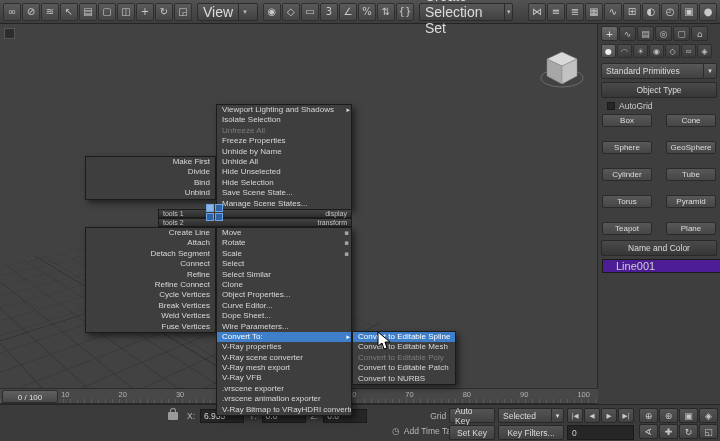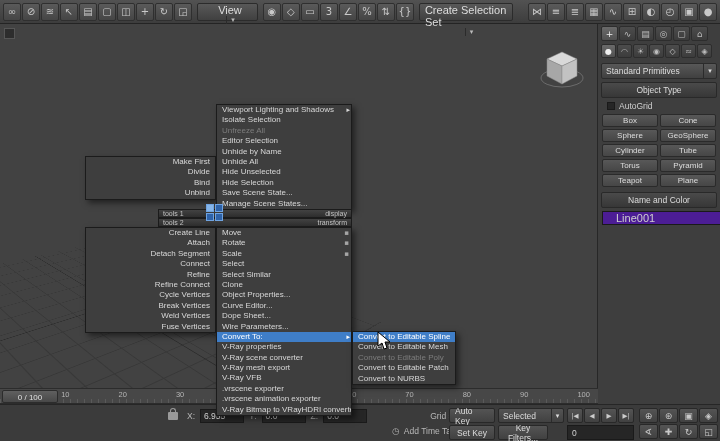--- a/index.html
+++ b/index.html
@@ -10,21 +10,21 @@
 
   
   .toolbar{ position:absolute; left:0; top:0; width:720px; height:24px;
     background:linear-gradient(#525252,#3d3d3d); border-bottom:1px solid #242424;
     display:flex; align-items:center; gap:2px; padding:0 3px; z-index:3; }
   .tb-group{ display:flex; gap:1px; }
   .tb-icon{ width:18px; height:18px; display:flex; align-items:center; justify-content:center;
     background:linear-gradient(#5a5a5a,#454545); border:1px solid #2f2f2f; border-radius:2px;
     color:#c9c9c9; font-size:10px; font-family:"DejaVu Sans",sans-serif; cursor:default; }
   .tb-dd{ height:18px; display:flex; align-items:center; background:linear-gradient(#585858,#404040);
-    border:1px solid #2b2b2b; border-radius:2px; color:#ddd; font-size:11px; padding-left:5px; margin:0 3px;flex-direction:column; }
+    border:1px solid #2b2b2b; border-radius:2px; color:#ddd; font-size:14px; padding-left:5px; margin:0 3px; }
   .tb-dd .dd-arrow{ width:13px; height:100%; display:flex; align-items:center; justify-content:center;
     border-left:1px solid #2b2b2b; margin-left:5px; color:#bbb; }
   .dd-arrow::after{ content:"▾"; font-size:7px; font-family:"DejaVu Sans",sans-serif; }
   .dd-view{ width:62px; }
   .dd-selset{ width:96px; }
   .tb-spacer{ width:8px; }
 
   
   .viewport{ position:absolute; left:0; top:24px; width:598px; height:364px;
     background:#424242; border-right:1px solid #272727; overflow:hidden; z-index:1; }
@@ -62,21 +62,21 @@
   .coord-field{ width:44px; height:14px; background:#262626; border:1px solid #1a1a1a;
     color:#d2d2d2; font-size:8.5px; display:flex; align-items:center; padding:0 3px; }
   .grid-label{ font-size:8.5px; color:#b8b8b8; margin-left:58px; }
   .timetag{ position:absolute; left:392px; top:21px; display:flex; align-items:center; gap:4px;
     font-size:8.5px; color:#b8b8b8; }
   .timetag .glyph{ font-family:"DejaVu Sans",sans-serif; color:#a8a8a8; font-size:9px; }
   .bb-right{ position:absolute; right:86px; top:3px; display:flex; gap:3px; }
   .bb-col{ display:flex; flex-direction:column; gap:2px; }
   .bb-btn{ height:15px; background:linear-gradient(#545454,#414141); border:1px solid #282828;
     border-radius:2px; color:#ddd; font-size:8.5px; display:flex; align-items:center; justify-content:center; padding:0 5px; }
-  .bb-btn.w44{ width:46px; } .bb-btn.w64{ width:50px;text-align:center; }
+  .bb-btn.w44{ width:46px; } .bb-btn.w64{ width:66px; }
   .bb-dd{ width:66px; height:15px; background:linear-gradient(#545454,#414141); border:1px solid #282828;
     border-radius:2px; color:#ddd; font-size:8.5px; display:flex; align-items:center; padding-left:4px; }
   .bb-dd .dd-arrow{ margin-left:auto; width:12px; display:flex; justify-content:center; border-left:1px solid #2b2b2b; height:100%; align-items:center; }
   .pb-row{ display:flex; gap:1px; }
   .pb-btn{ width:16px; height:15px; background:linear-gradient(#545454,#414141); border:1px solid #282828;
     border-radius:2px; color:#ccc; font-size:6.5px; display:flex; align-items:center; justify-content:center;
     font-family:"DejaVu Sans",sans-serif; }
   .frame-field{ width:67px; height:15px; background:#262626; border:1px solid #1a1a1a; color:#d2d2d2;
     font-size:8.5px; display:flex; align-items:center; padding:0 4px; }
   .bb-nav{ position:absolute; right:2px; top:3px; display:grid; grid-template-columns:repeat(4,19px);
@@ -97,21 +97,21 @@
     border:1px solid #2b2b2b; border-radius:2px; color:#ddd; font-size:8.5px;
     display:flex; align-items:center; padding-left:4px; }
   .cp-dd .dd-arrow{ margin-left:auto; width:13px; height:100%; display:flex; align-items:center;
     justify-content:center; border-left:1px solid #2b2b2b; }
   .rollout{ margin:3px 3px; }
   .rollout-header{ height:16px; background:linear-gradient(#4a4a4a,#373737); border:1px solid #292929;
     border-radius:2px; color:#ddd; font-size:8.5px; display:flex; align-items:center; justify-content:center; }
   .autogrid-row{ display:flex; align-items:center; gap:4px; padding:3px 4px 1px 6px; }
   .checkbox{ width:8px; height:8px; background:#262626; border:1px solid #1a1a1a; }
   .autogrid-label{ font-size:8.5px; color:#cfcfcf; }
-  .ot-grid{ display:grid; grid-template-columns:1fr 1fr; gap:2px; padding:2px 1px; }
+  .ot-grid{ display:grid; grid-template-columns:1fr 1fr; gap:14px; padding:2px 1px; }
   .ot-btn{ height:13px; background:linear-gradient(#585858,#464646); border:1px solid #2a2a2a;
     border-radius:2px; color:#ddd; font-size:8px; display:flex; align-items:center; justify-content:center; }
   .nc-row{ display:flex; gap:3px; padding:3px 1px; align-items:center; }
   .nc-input{ flex:1; height:14px; background:#4c1d95; border:1px solid #1a1a1a; color:#cfcfcf;
     font-size:11px; padding:0 13px; font-family:"Liberation Sans","DejaVu Sans",sans-serif; }
 
   
   .qm-block{ position:absolute; background:#3e3e3e; border:1px solid #1b1b1b;
     box-shadow:3px 3px 6px rgba(0,0,0,.5); z-index:10; }
   .menu-item{ height:10.4px; line-height:10.4px; font-size:8px; color:#d8d8d8; padding:0 5px;
@@ -469,21 +469,21 @@
       <div class="menu-item"><span>Cycle Vertices</span></div>
       <div class="menu-item"><span>Break Vertices</span></div>
       <div class="menu-item"><span>Weld Vertices</span></div>
       <div class="menu-item"><span>Fuse Vertices</span></div>
     </div>
   <div class="qm-block qm-ur">
 
   <div class="menu-item has-submenu"><span>Viewport Lighting and Shadows</span></div>
       <div class="menu-item"><span>Isolate Selection</span></div>
       <div class="menu-item grayed"><span>Unfreeze All</span></div>
-      <div class="menu-item"><span>Editor Selection</span></div>
+      <div class="menu-item"><span>Freeze Properties</span></div>
       <div class="menu-item"><span>Unhide by Name</span></div>
       <div class="menu-item"><span>Unhide All</span></div>
       <div class="menu-item"><span>Hide Unselected</span></div>
       <div class="menu-item"><span>Hide Selection</span></div>
       <div class="menu-item"><span>Save Scene State...</span></div>
       <div class="menu-item"><span>Manage Scene States...</span></div>
     </div>
   <div class="qm-block qm-lr">
 
   <div class="menu-item has-icon"><span>Move</span></div>

